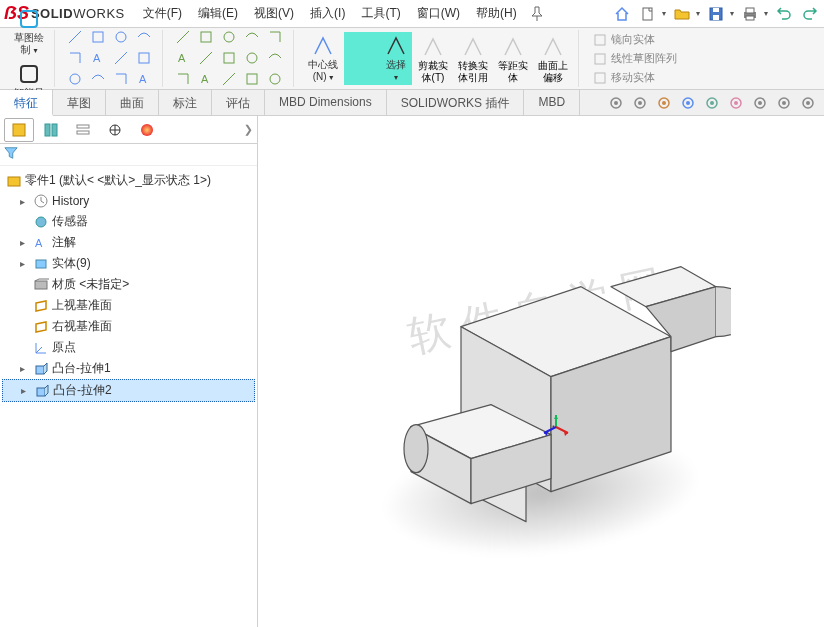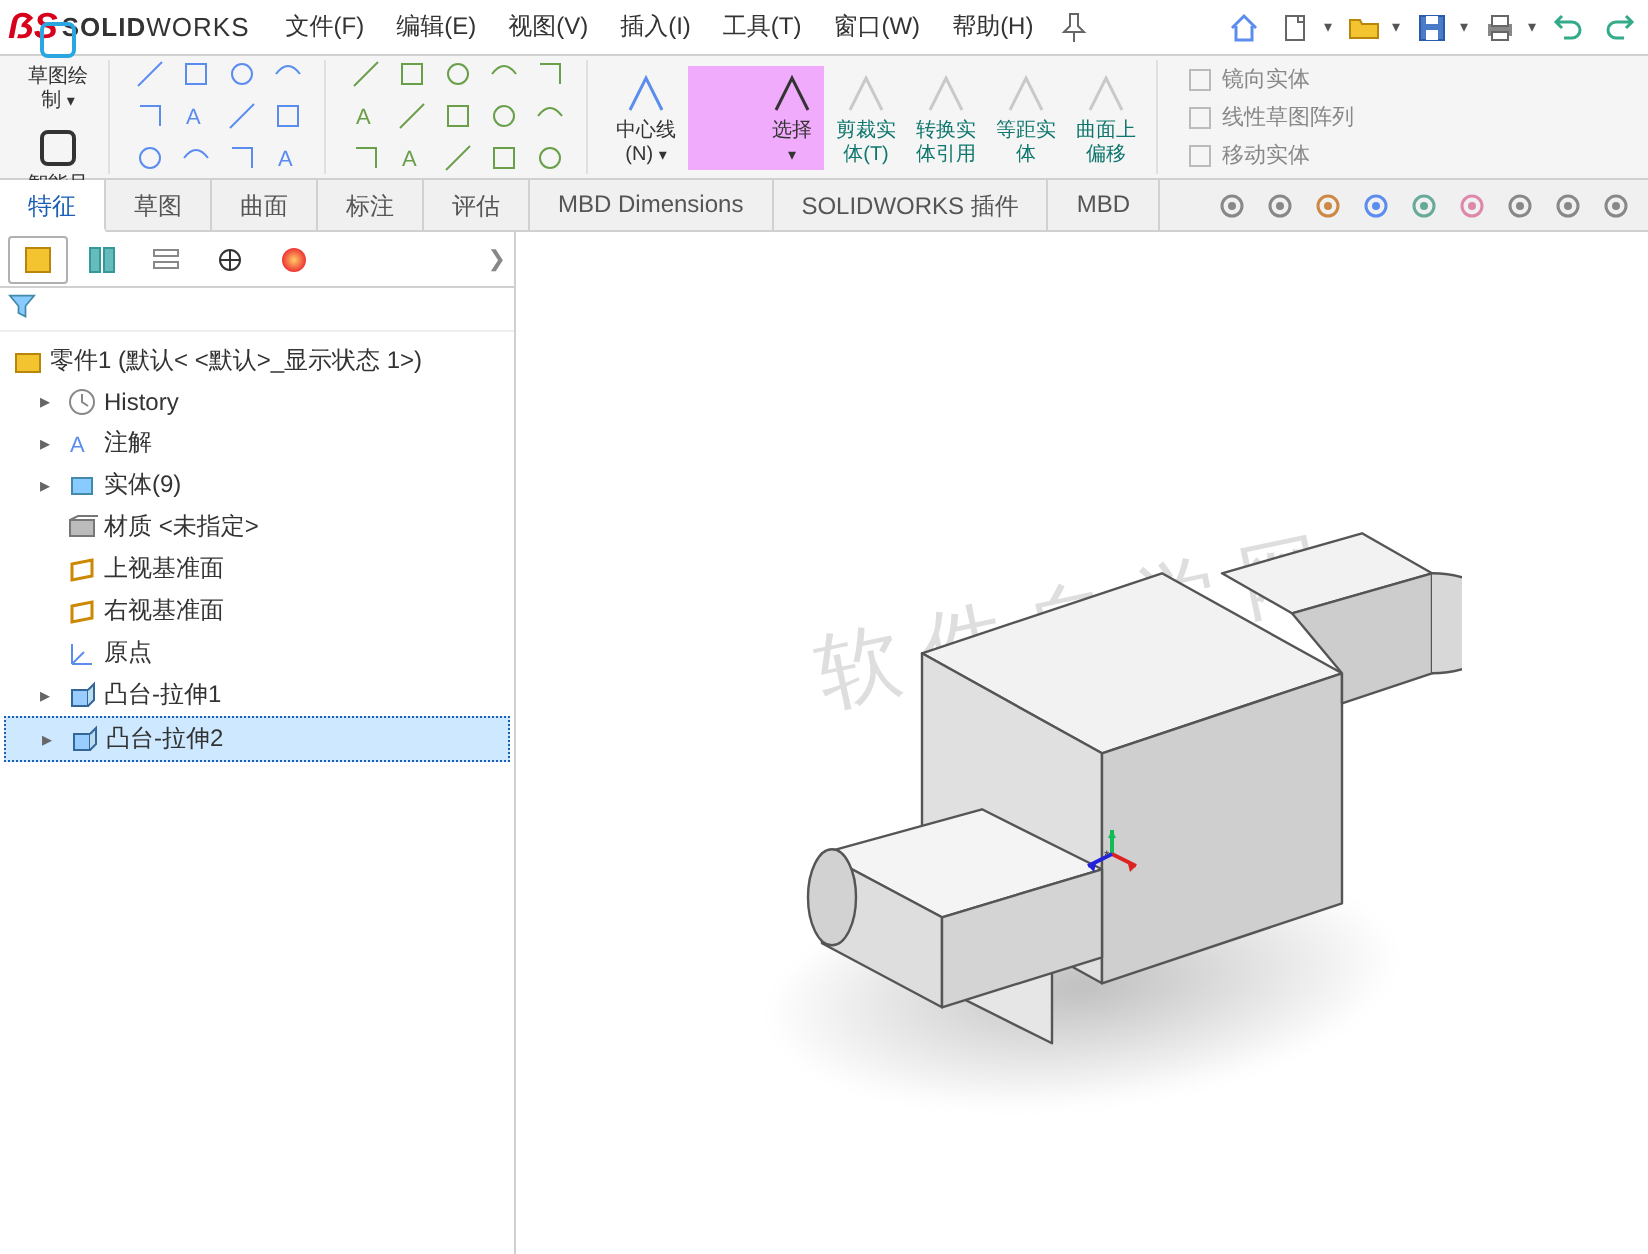--- a/index.html
+++ b/index.html
@@ -16,21 +16,21 @@
 .dd { font-size: 8px; color: #555; margin-left: -2px; }
 
 .ribbon { display: flex; height: 62px; border-bottom: 1px solid #d0d0d0; background: #f5f5f5; padding: 2px 4px; gap: 4px; }
 .rgroup { display: flex; flex-direction: column; align-items: center; justify-content: center; padding: 2px 6px; border-right: 1px solid #e0e0e0; }
 .rbtn-lg { display: flex; flex-direction: column; align-items: center; gap: 1px; padding: 2px 4px; cursor: pointer; min-width: 36px; }
 .rbtn-lg .ricon { width: 24px; height: 24px; }
 .rbtn-lg .rlabel { font-size: 10px; line-height: 11px; text-align: center; }
 .rgrid { display: grid; grid-template-columns: repeat(4, 22px); grid-auto-rows: 20px; gap: 1px; }
 .rgrid .sm { width: 20px; height: 18px; display: flex; align-items: center; justify-content: center; cursor: pointer; }
 .rgrid .sm svg { width: 16px; height: 16px; }
-.rbtn-lg.disabled { color: #0f766e; }
+.rbtn-lg.disabled { color: #000000; }
 .rbtn-lg.disabled svg { opacity: 0.4; }
 
 .tabs { display: flex; height: 26px; background: #f0f0f0; border-bottom: 1px solid #d0d0d0; align-items: stretch; }
 .tab { padding: 5px 14px; font-size: 12px; cursor: pointer; border-right: 1px solid #d0d0d0; color: #555; }
 .tab.active { background: #fff; color: #1a5fb4; border-bottom: 2px solid #fff; margin-bottom: -1px; }
 .tab-spacer { flex: 1; }
 .tab-icons { display: flex; align-items: center; gap: 4px; padding: 0 6px; }
 
 .main { display: flex; height: calc(627px - 28px - 62px - 26px); position: relative; }
 .sidebar { width: 258px; border-right: 1px solid #d0d0d0; display: flex; flex-direction: column; background: #fff; }
@@ -286,21 +286,21 @@
       </div>
   </div>
   <div class="rgroup" id="rg-mid" style="flex-direction: row; gap: 2px;">
       <div class="rbtn-lg">
         <svg class="ricon" viewBox="0 0 24 24">
           <path d="M4 20L12 4L20 20" stroke="#5b8def" fill="none" stroke-width="1.5"></path>
         </svg>
         <div class="rlabel">中心线</div>
         <div class="rlabel">(N) <span style="font-size:8px">▾</span></div>
       </div>
-      <div class="rbtn-lg" style="background: #f0abfc; padding-left: 40px;">
+      <div class="rbtn-lg" style="background: #5eead4; padding-left: 40px;">
         <svg class="ricon" viewBox="0 0 24 24">
           <path d="M4 20L12 4L20 20" stroke="#333" fill="none" stroke-width="1.5"></path>
         </svg>
         <div class="rlabel">选择</div>
         <div class="rlabel"> <span style="font-size:8px">▾</span></div>
       </div>
       <div class="rbtn-lg disabled">
         <svg class="ricon" viewBox="0 0 24 24">
           <path d="M4 20L12 4L20 20" stroke="#888" fill="none" stroke-width="1.5"></path>
         </svg>
@@ -482,20 +482,29 @@
             <span class="exp">▸</span>
             <span class="ticon">
               <svg viewBox="0 0 16 16">
                 <circle cx="8" cy="8" r="6" stroke="#888" fill="none"></circle>
                 <path d="M8 4v4l3 2" stroke="#888" fill="none"></path>
               </svg>
             </span>
             <span>History</span>
           </div>
           <div class="tnode child">
+            <span class="exp"></span>
+            <span class="ticon">
+              <svg viewBox="0 0 16 16">
+                <circle cx="8" cy="8" r="5" fill="#7bd" stroke="#399"></circle>
+              </svg>
+            </span>
+            <span>传感器</span>
+          </div>
+          <div class="tnode child">
             <span class="exp">▸</span>
             <span class="ticon">
               <svg viewBox="0 0 16 16">
                 <text x="2" y="12" font-size="11" fill="#5b8def">A</text>
               </svg>
             </span>
             <span>注解</span>
           </div>
           <div class="tnode child">
             <span class="exp">▸</span>

